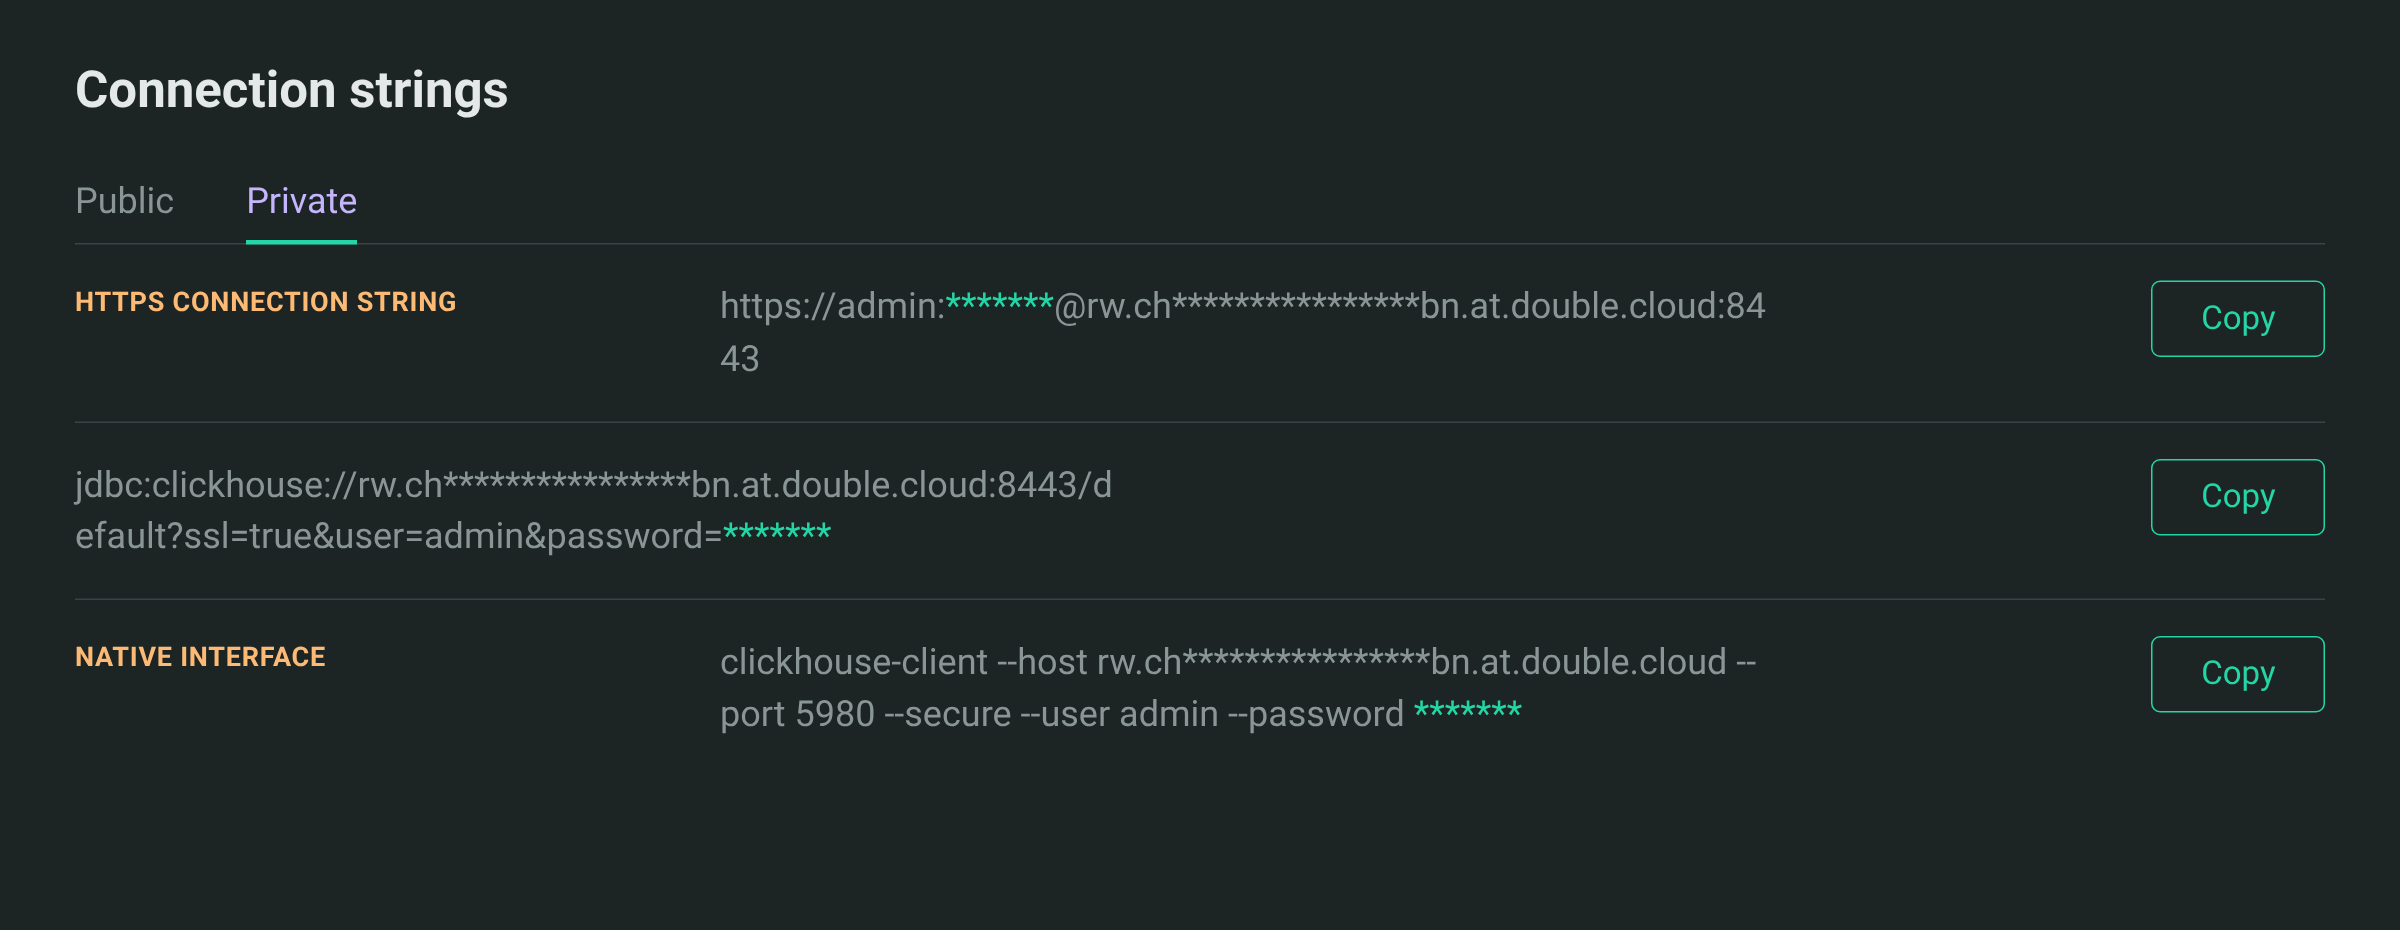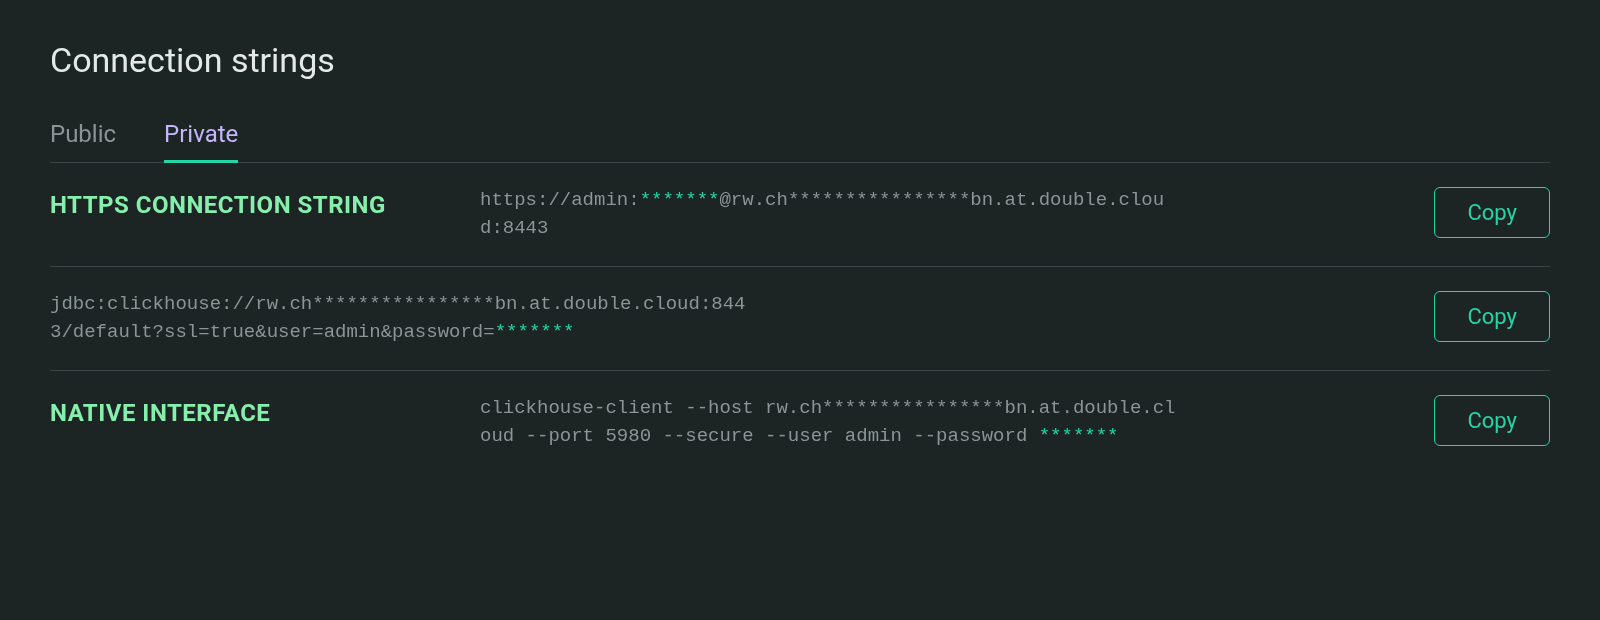--- a/index.html
+++ b/index.html
@@ -10,21 +10,21 @@
     body {
       background-color: #1c2424;
       font-family: -apple-system, BlinkMacSystemFont, "Segoe UI", Roboto, Helvetica, Arial, sans-serif;
       color: #e5e8e8;
       width: 1600px;
       height: 620px;
       padding: 40px 50px;
     }
     .page-title {
       font-size: 34px;
-      font-weight: 400;
+      font-weight: 700;
       color: #e5e8e8;
       margin-bottom: 40px;
     }
     .tabs {
       display: flex;
       gap: 48px;
       border-bottom: 1px solid #3a4444;
       margin-bottom: 0;
       align-items: flex-end;
     }
@@ -56,36 +56,35 @@
       align-items: flex-start;
       padding: 24px 0;
       border-bottom: 1px solid #3a4444;
       gap: 20px;
     }
     .conn-row:last-child {
       border-bottom: none;
     }
     .conn-label {
       flex: 0 0 410px;
-      font-size: 24px;
+      font-size: 18px;
       font-weight: 700;
       letter-spacing: 0.5px;
-      color: #86efac;
+      color: #fdba74;
       text-transform: uppercase;
       padding-top: 4px;
     }
     .conn-value {
       flex: 1 1 auto;
-      font-size: 19px;
+      font-size: 24px;
       color: #8a9595;
       line-height: 1.45;
       word-break: break-all;
       padding-right: 20px;
       max-width: 720px;
-      font-family: Liberation Mono, monospace;
     }
     .conn-value .masked {
       color: #24d6a6;
     }
     .copy-btn {
       flex: 0 0 auto;
       background: transparent;
       border: 1.5px solid #24d6a6;
       color: #24d6a6;
       font-size: 22px;

